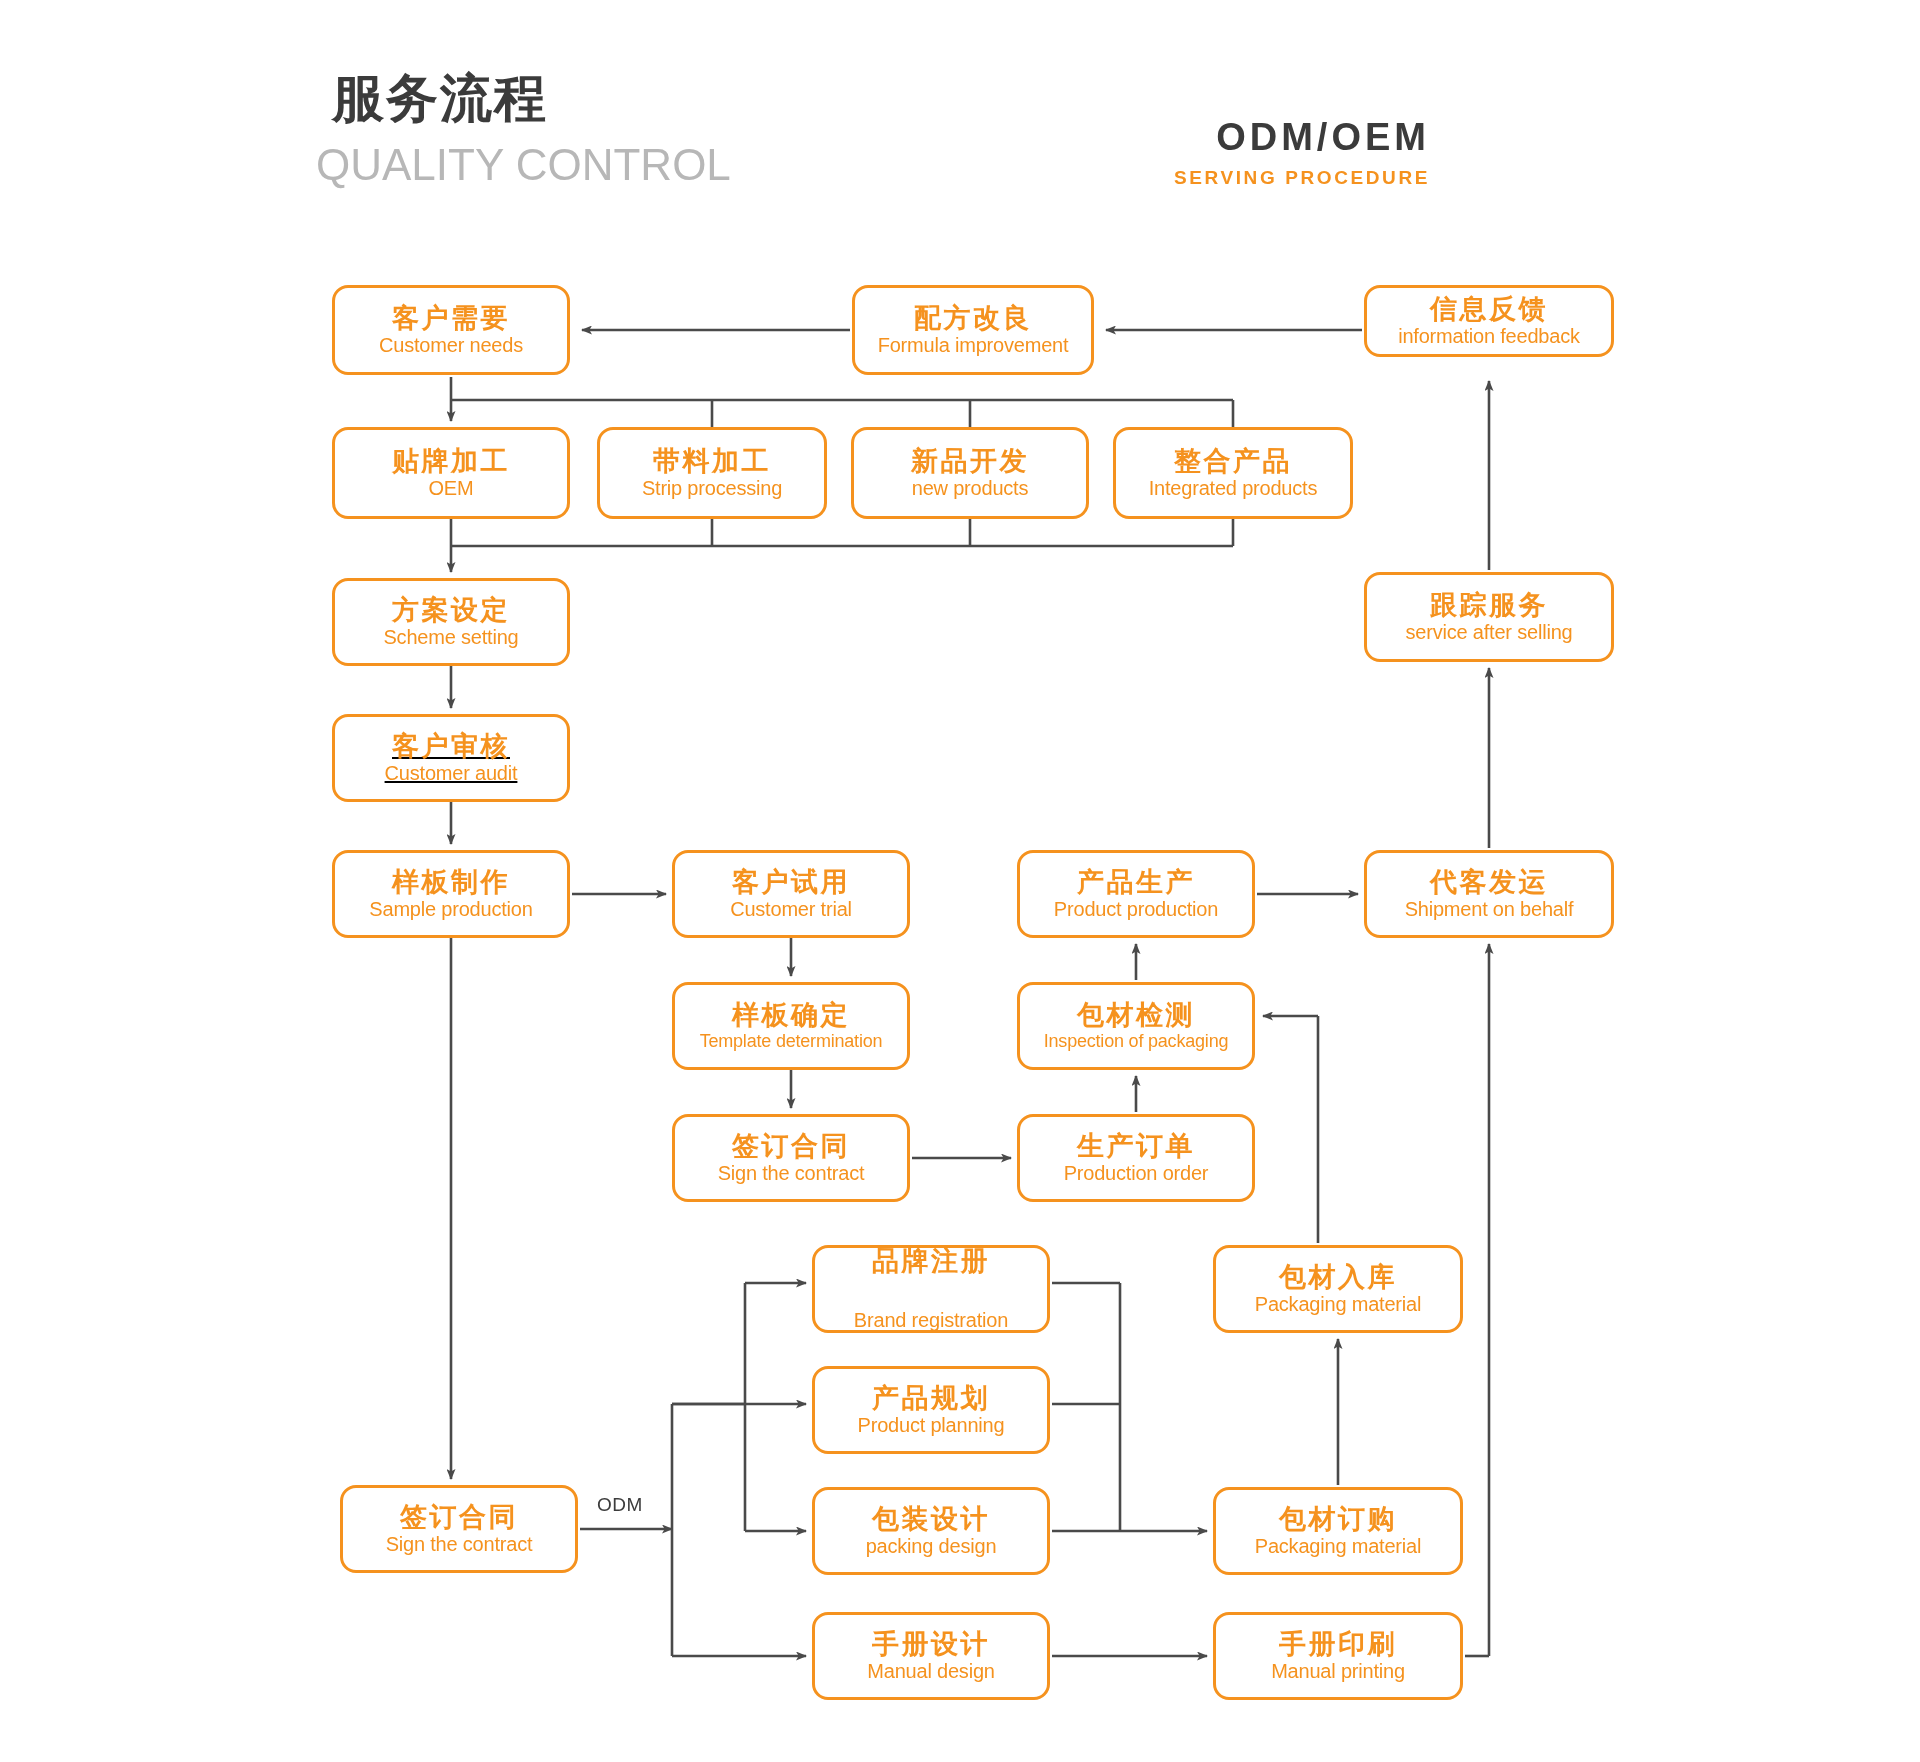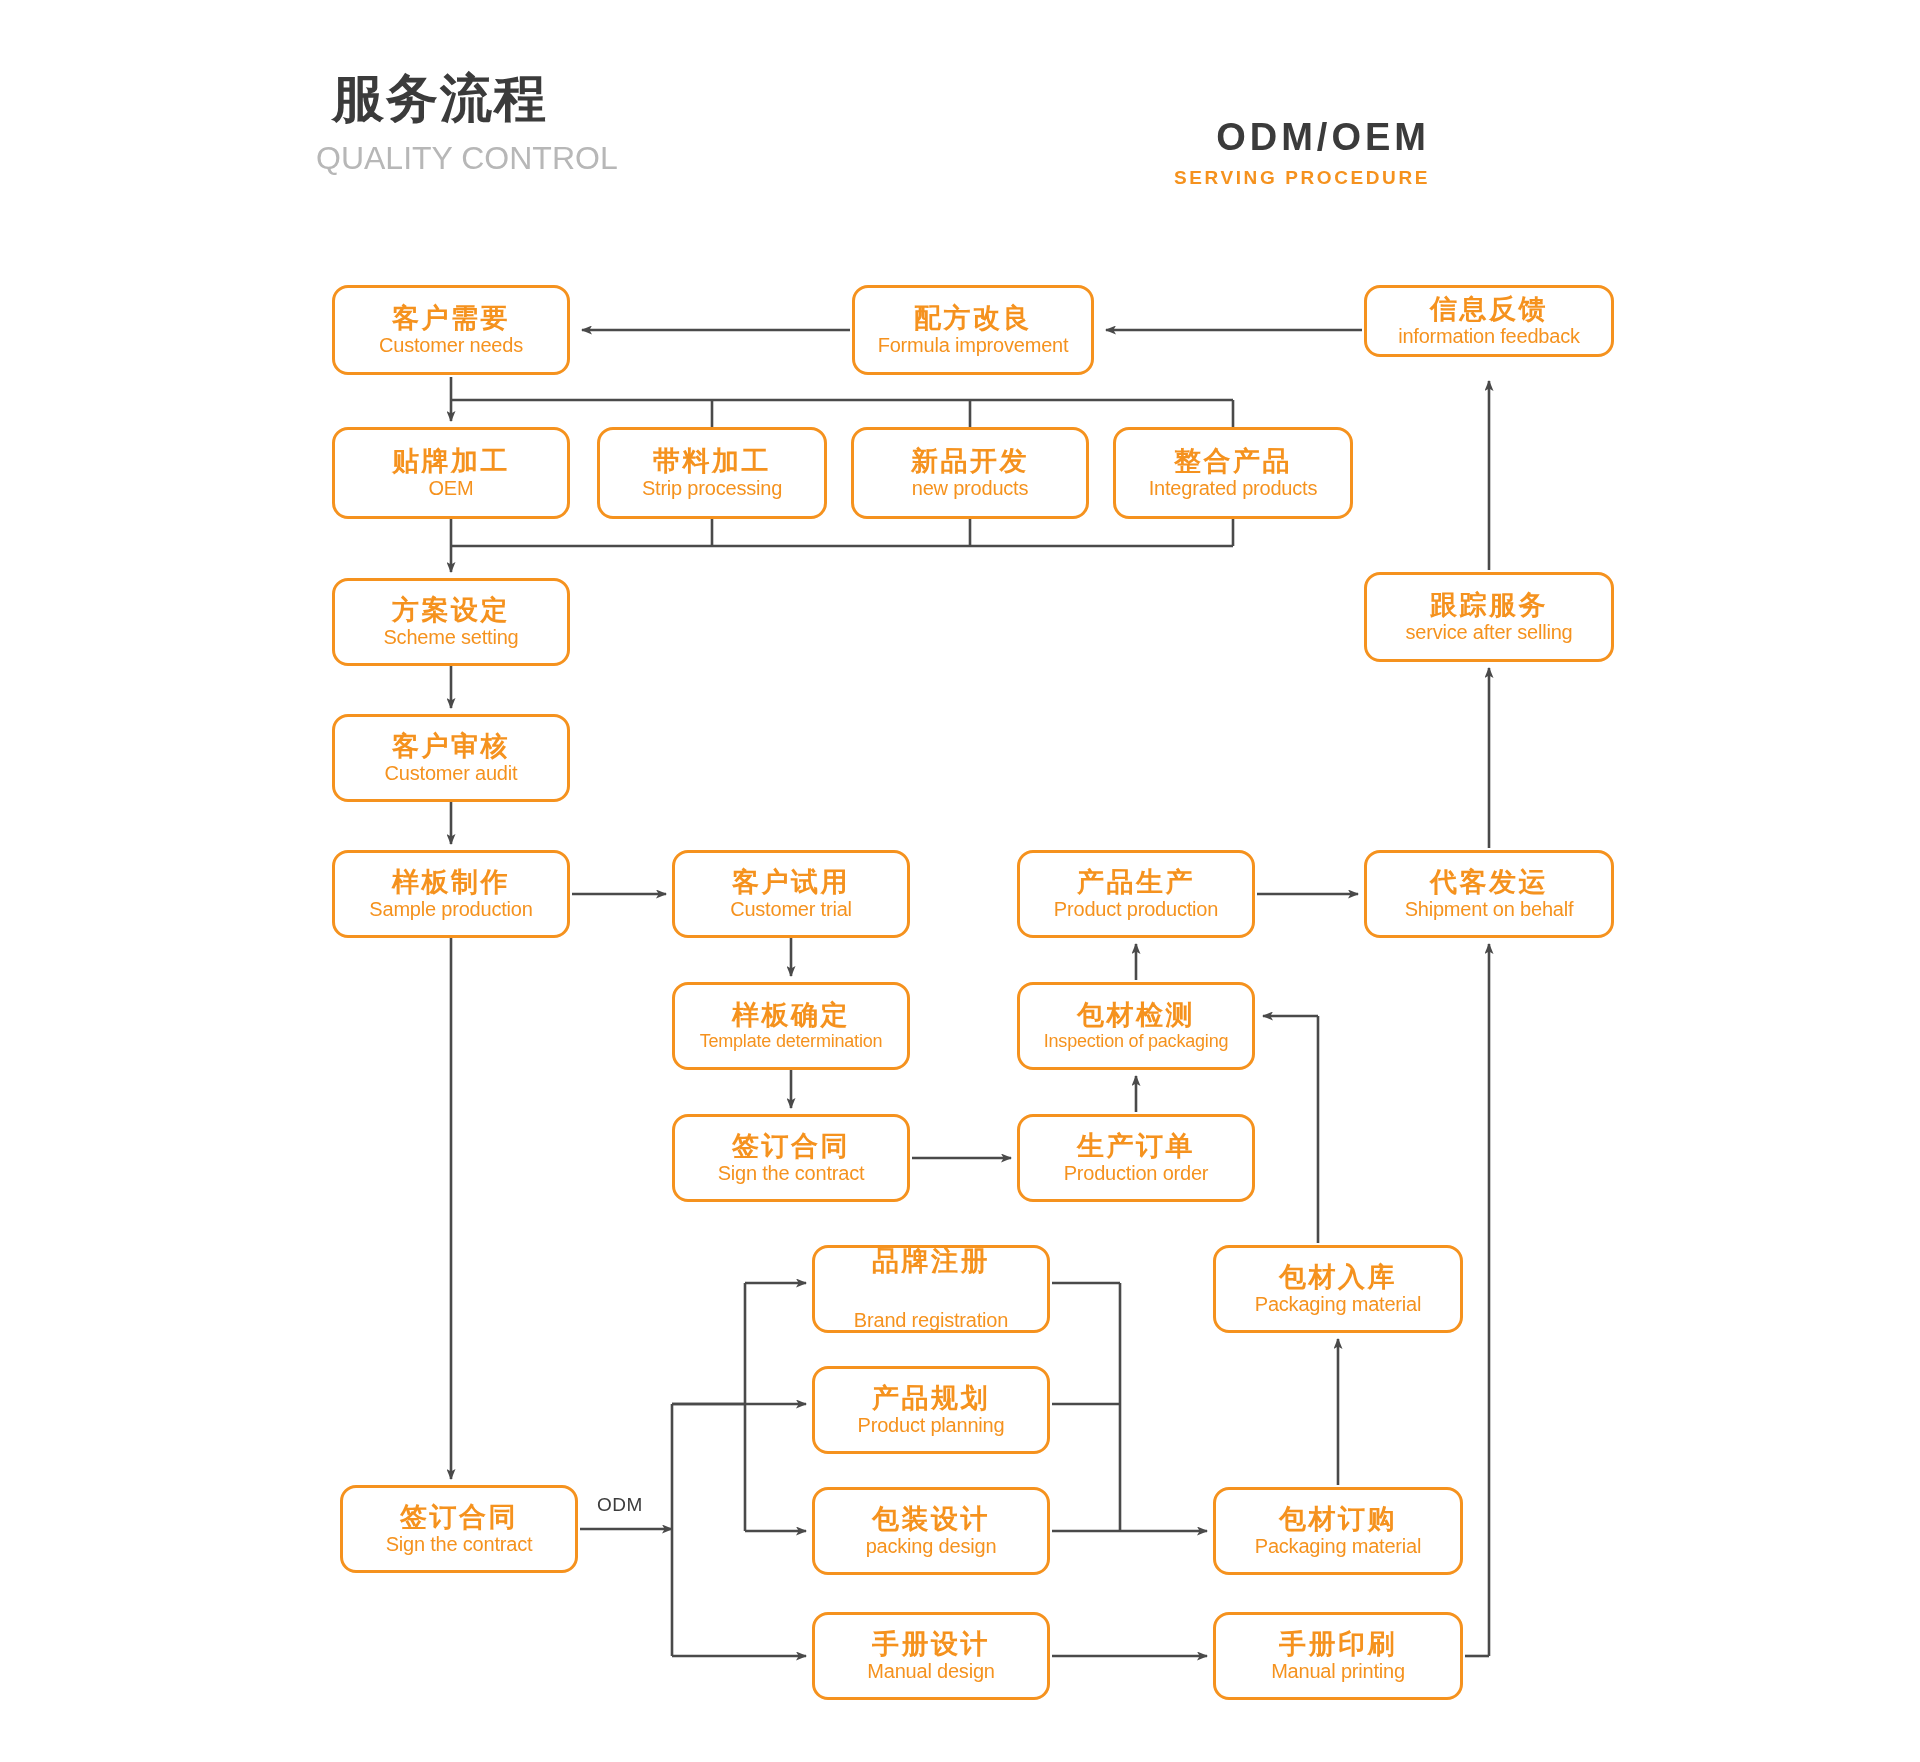--- a/index.html
+++ b/index.html
@@ -11,21 +11,21 @@
   }
   #stage{position:absolute;left:0;top:0;width:1920px;height:1762px;}
 
   
   .hdr-left{position:absolute;left:316px;top:55px;}
   .hdr-cn{
     font-size:52px;font-weight:700;color:#3b3b3b;
     letter-spacing:2px;line-height:1.05;margin:16px;
   }
   .hdr-en{
-    font-size:32px;font-weight:400;color:#b7b7b7;
+    font-size:44px;font-weight:400;color:#b7b7b7;
     letter-spacing:0px;line-height:1.05;margin:6px 0 0 0;
   }
   .hdr-right{position:absolute;right:490px;top:118px;text-align:right;}
   .hdr-odm{
     font-size:38px;font-weight:700;color:#3b3b3b;letter-spacing:4px;
     line-height:1.05;margin:0;
   }
   .hdr-serv{
     font-size:19px;font-weight:600;color:#f5921e;letter-spacing:2.6px;
     line-height:1.05;margin:10px 0 0 0;
@@ -175,21 +175,21 @@
   </div>
   <div class="node" style="left:1113px;top:427px;width:240px;height:92px;">
     <span class="cn">整合产品</span>
     <span class="en">Integrated products</span>
   </div>
 
   <div class="node" style="left:332px;top:578px;width:238px;height:88px;">
     <span class="cn">方案设定</span>
     <span class="en">Scheme setting</span>
   </div>
-  <div class="node" style="left:332px;top:714px;width:238px;height:88px;">
+  <div class="node" style="left:332px;top:714px;width:238px;height:88px;text-decoration:underline;">
     <span class="cn">客户审核</span>
     <span class="en">Customer audit</span>
   </div>
   <div class="node" style="left:332px;top:850px;width:238px;height:88px;">
     <span class="cn">样板制作</span>
     <span class="en">Sample production</span>
   </div>
 
   <div class="node" style="left:672px;top:850px;width:238px;height:88px;">
     <span class="cn">客户试用</span>

